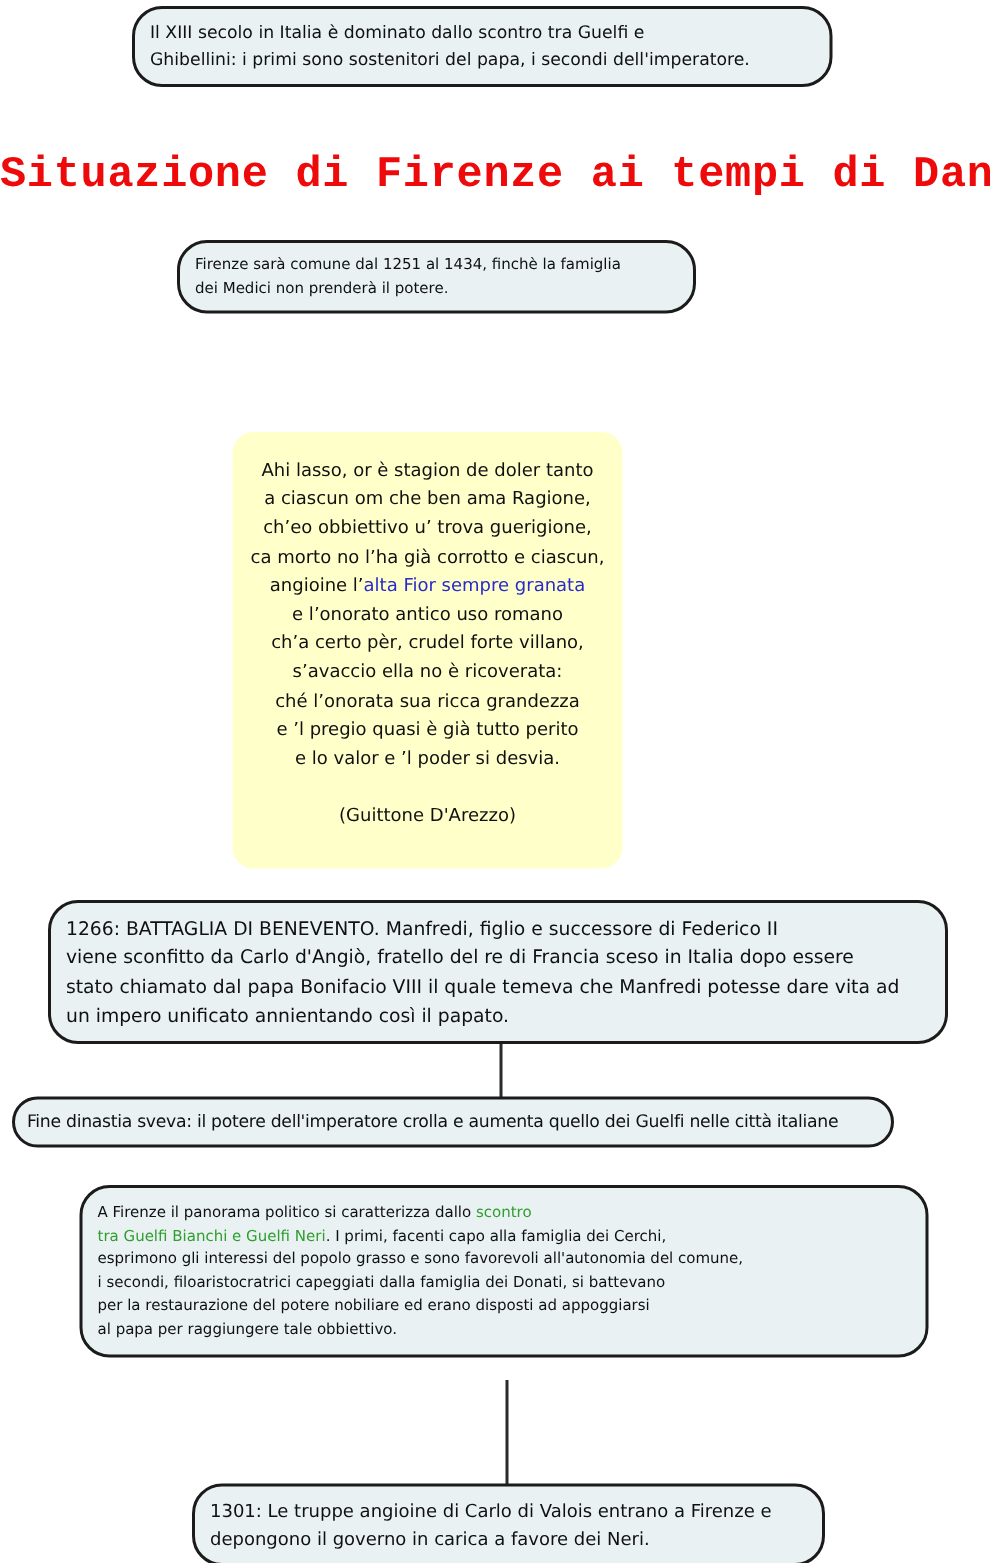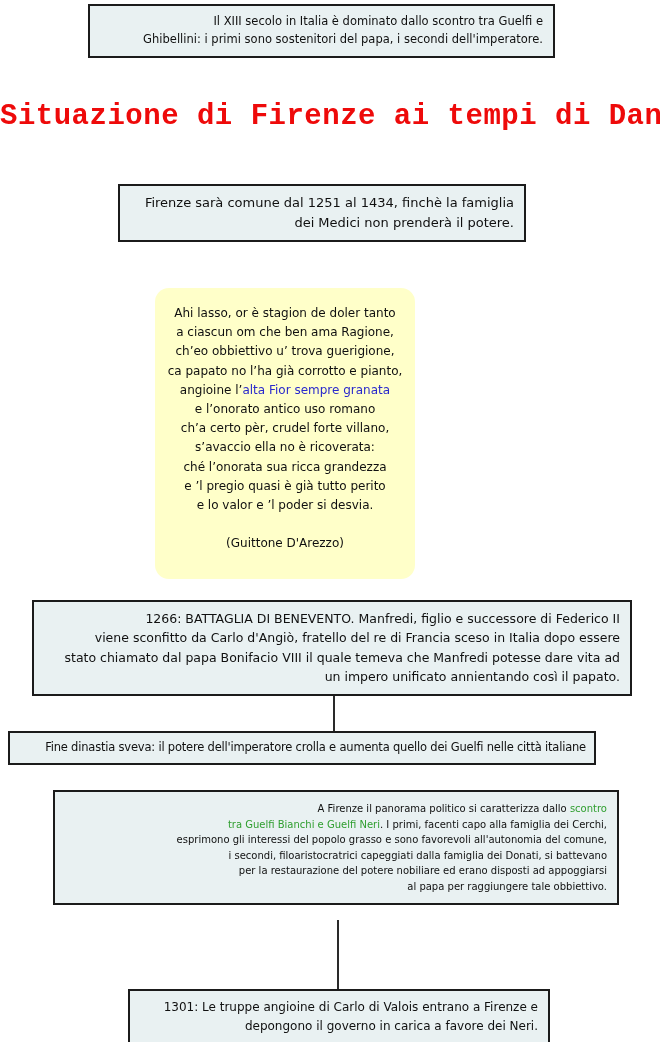--- a/index.html
+++ b/index.html
@@ -10,29 +10,29 @@
     background: #ffffff;
     overflow: hidden;
     font-family: "DejaVu Sans", sans-serif;
     color: var(--text, #101010);
   }
   .node {
     position: absolute;
     box-sizing: border-box;
     background: var(--box-bg, #e9f1f2);
     border: 2px solid var(--box-border, #1b1b1b);
-    border-radius: 0;
-    text-align: right;
+    border-radius: 20px;
+    text-align: left;
     white-space: pre-line;
     padding: 7px 10px;
     line-height: 1.55;
     z-index: 2;
   }
   .node.intro      { left: 88px;  top: 4px;   width: 467px; font-size: 11.5px; }
-  .node.comune     { left: 118px; top: 184px; width: 408px; font-size: 13px; }
+  .node.comune     { left: 118px; top: 160px; width: 346px; font-size: 10px; }
   .node.montaperti { left: 38px;  top: 246px; width: 567px; font-size: 12.5px; padding: 5px 8px; }
   .node.benevento  { left: 32px;  top: 600px; width: 600px; font-size: 12.5px; }
   .node.finedin    { left: 8px;   top: 731px; width: 588px; font-size: 11.5px; letter-spacing: -0.2px; padding: 6px 8px; }
   .node.bianchi    { left: 53px;  top: 790px; width: 566px; font-size: 10px; padding: 9px 10px; }
   .node.valois     { left: 128px; top: 989px; width: 422px; font-size: 12px; }
   .page-title {
     position: absolute;
     left: 0; top: 100px; width: 660px;
     text-align: center;
     font-size: 29px;
@@ -76,21 +76,21 @@
   <div class="page-title">Situazione di Firenze ai tempi di Dante</div>
 
   <div class="node comune">Firenze sarà comune dal 1251 al 1434, finchè la famiglia
 dei Medici non prenderà il potere.</div>
 
 
   <div class="note">
     <div class="poem"><span>Ahi lasso, or è stagion de doler tanto</span>
 <span>a ciascun om che ben ama Ragione,</span>
 <span>ch’eo obbiettivo u’ trova guerigione,</span>
-<span>ca papato no l’ha già corrotto e pianto,</span>
+<span>ca morto no l’ha già corrotto e ciascun,</span>
 <span>angioine l’</span><span style="color: rgb(41, 41, 204);">alta Fior sempre granata</span>
 <span>e l’onorato antico uso romano</span>
 <span>ch’a certo pèr, crudel forte villano,</span>
 <span>s’avaccio ella no è ricoverata:</span>
 <span>ché l’onorata sua ricca grandezza</span>
 <span>e ’l pregio quasi è già tutto perito</span>
 <span>e lo valor e ’l poder si desvia.</span></div>
     <div class="attribution">(Guittone D'Arezzo)</div>
   </div>
 

